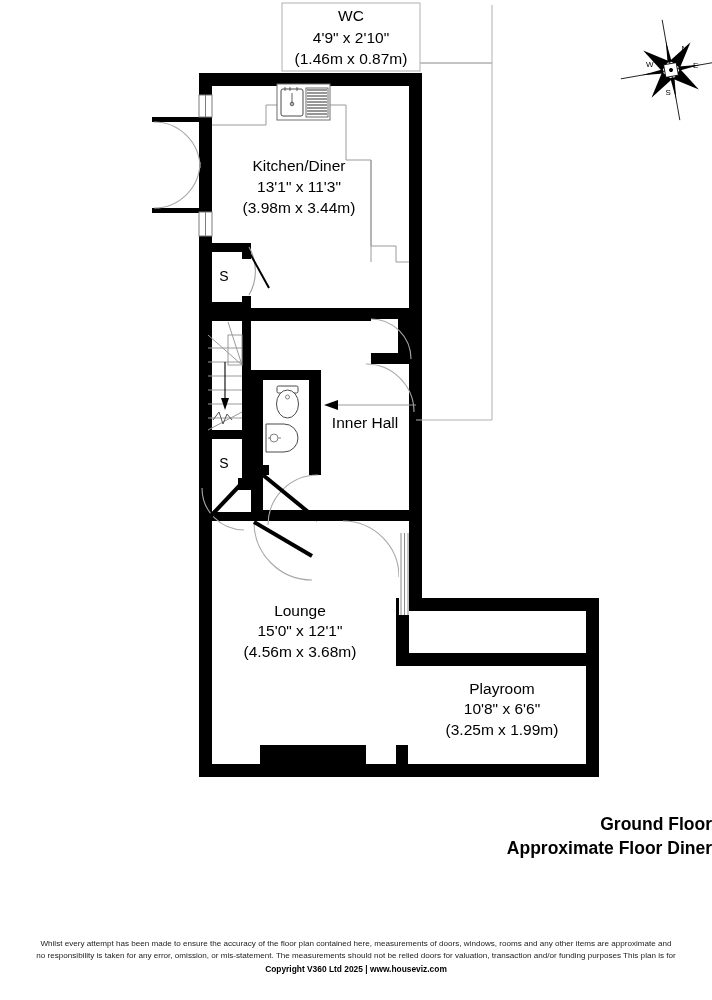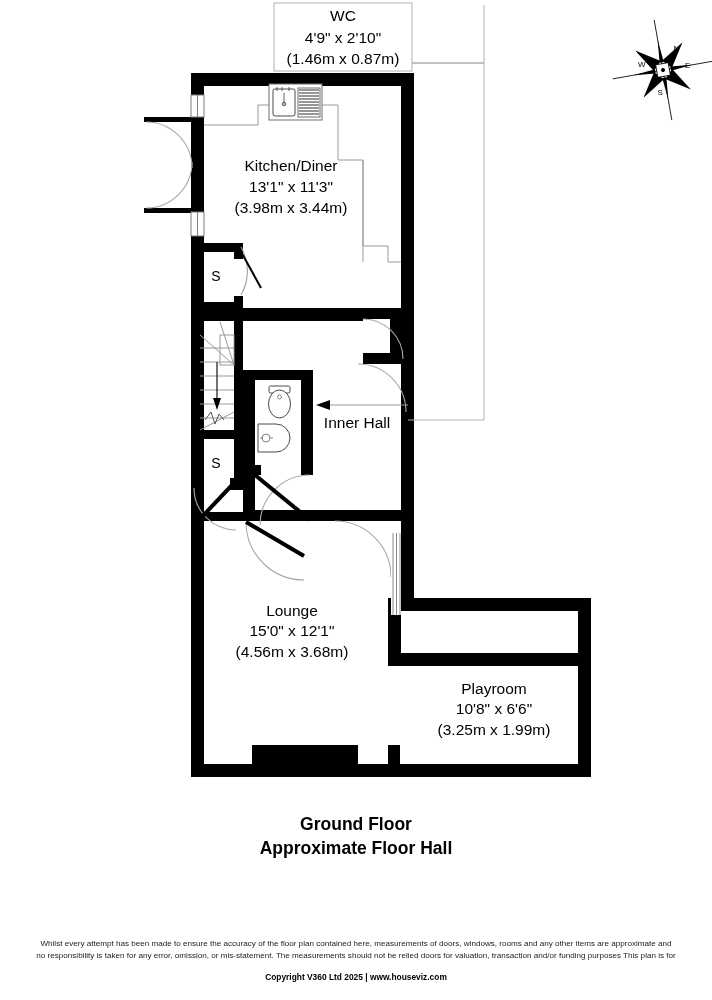--- a/index.html
+++ b/index.html
@@ -11,21 +11,21 @@
   body {
     width: 712px;
     height: 1000px;
     position: relative;
     font-family: "Liberation Sans", sans-serif;
     color: #000000;
     overflow: hidden;
   }
   #plan-wrap {
     position: absolute;
-    left: 8px; top: 0;
+    left: 16px; top: 0;
     width: 618px;
     height: 930px;
   }
   #plan-svg { display: block; }
 
   .room-label {
     font-family: "Liberation Sans", sans-serif;
     font-size: 15.5px;
     fill: #000;
     text-anchor: middle;
@@ -56,38 +56,38 @@
     left: 0;
     top: 812px;
     width: 712px;
     text-align: center;
     font-family: "Liberation Sans", sans-serif;
     font-weight: bold;
     font-size: 17.5px;
     line-height: 24px;
     color: #000;
   }
-  #summary div { white-space: nowrap; }
+  #summary div { white-space: nowrap; text-align: right; }
 
   #disclaimer {
     position: absolute;
     left: 0;
     top: 938px;
     width: 712px;
     text-align: center;
     font-family: "Liberation Sans", sans-serif;
     font-size: 8.1px;
     line-height: 11.6px;
     color: #222;
   }
   #disclaimer .copyright {
     font-weight: bold;
     font-size: 8.4px;
     color: #000;
-    margin-top: 11px;
+    margin-top: 3px;
   }
 </style>
 </head>
 <body>
 
 <div id="plan-wrap">
 <svg id="plan-svg" width="712" height="930" viewBox="0 0 712 930" xmlns="http://www.w3.org/2000/svg">
 
   <g>
 
@@ -341,20 +341,20 @@
     <text class="compass-letter" x="17" y="-14" transform="rotate(-35 17 -14)">E</text>
     <text class="compass-letter" x="10" y="24" transform="rotate(-35 10 24)">S</text>
     <text class="compass-letter" x="-22" y="12" transform="rotate(-35 -22 12)">W</text>
   </g>
 
 </svg>
 </div>
 
 <div id="summary">
   <div>Ground Floor</div>
-  <div>Approximate Floor Hall</div>
+  <div>Approximate Floor Diner</div>
 </div>
 
 <div id="disclaimer">
   <div>Whilst every attempt has been made to ensure the accuracy of the floor plan contained here, measurements of doors, windows, rooms and any other items are approximate and</div>
   <div>no responsibility is taken for any error, omission, or mis-statement.  The measurements should not be relied doors for valuation, transaction and/or funding purposes This plan is for</div>
   <div class="copyright">Copyright V360 Ltd 2025 | www.houseviz.com</div>
 </div>
 
 </body></html>

